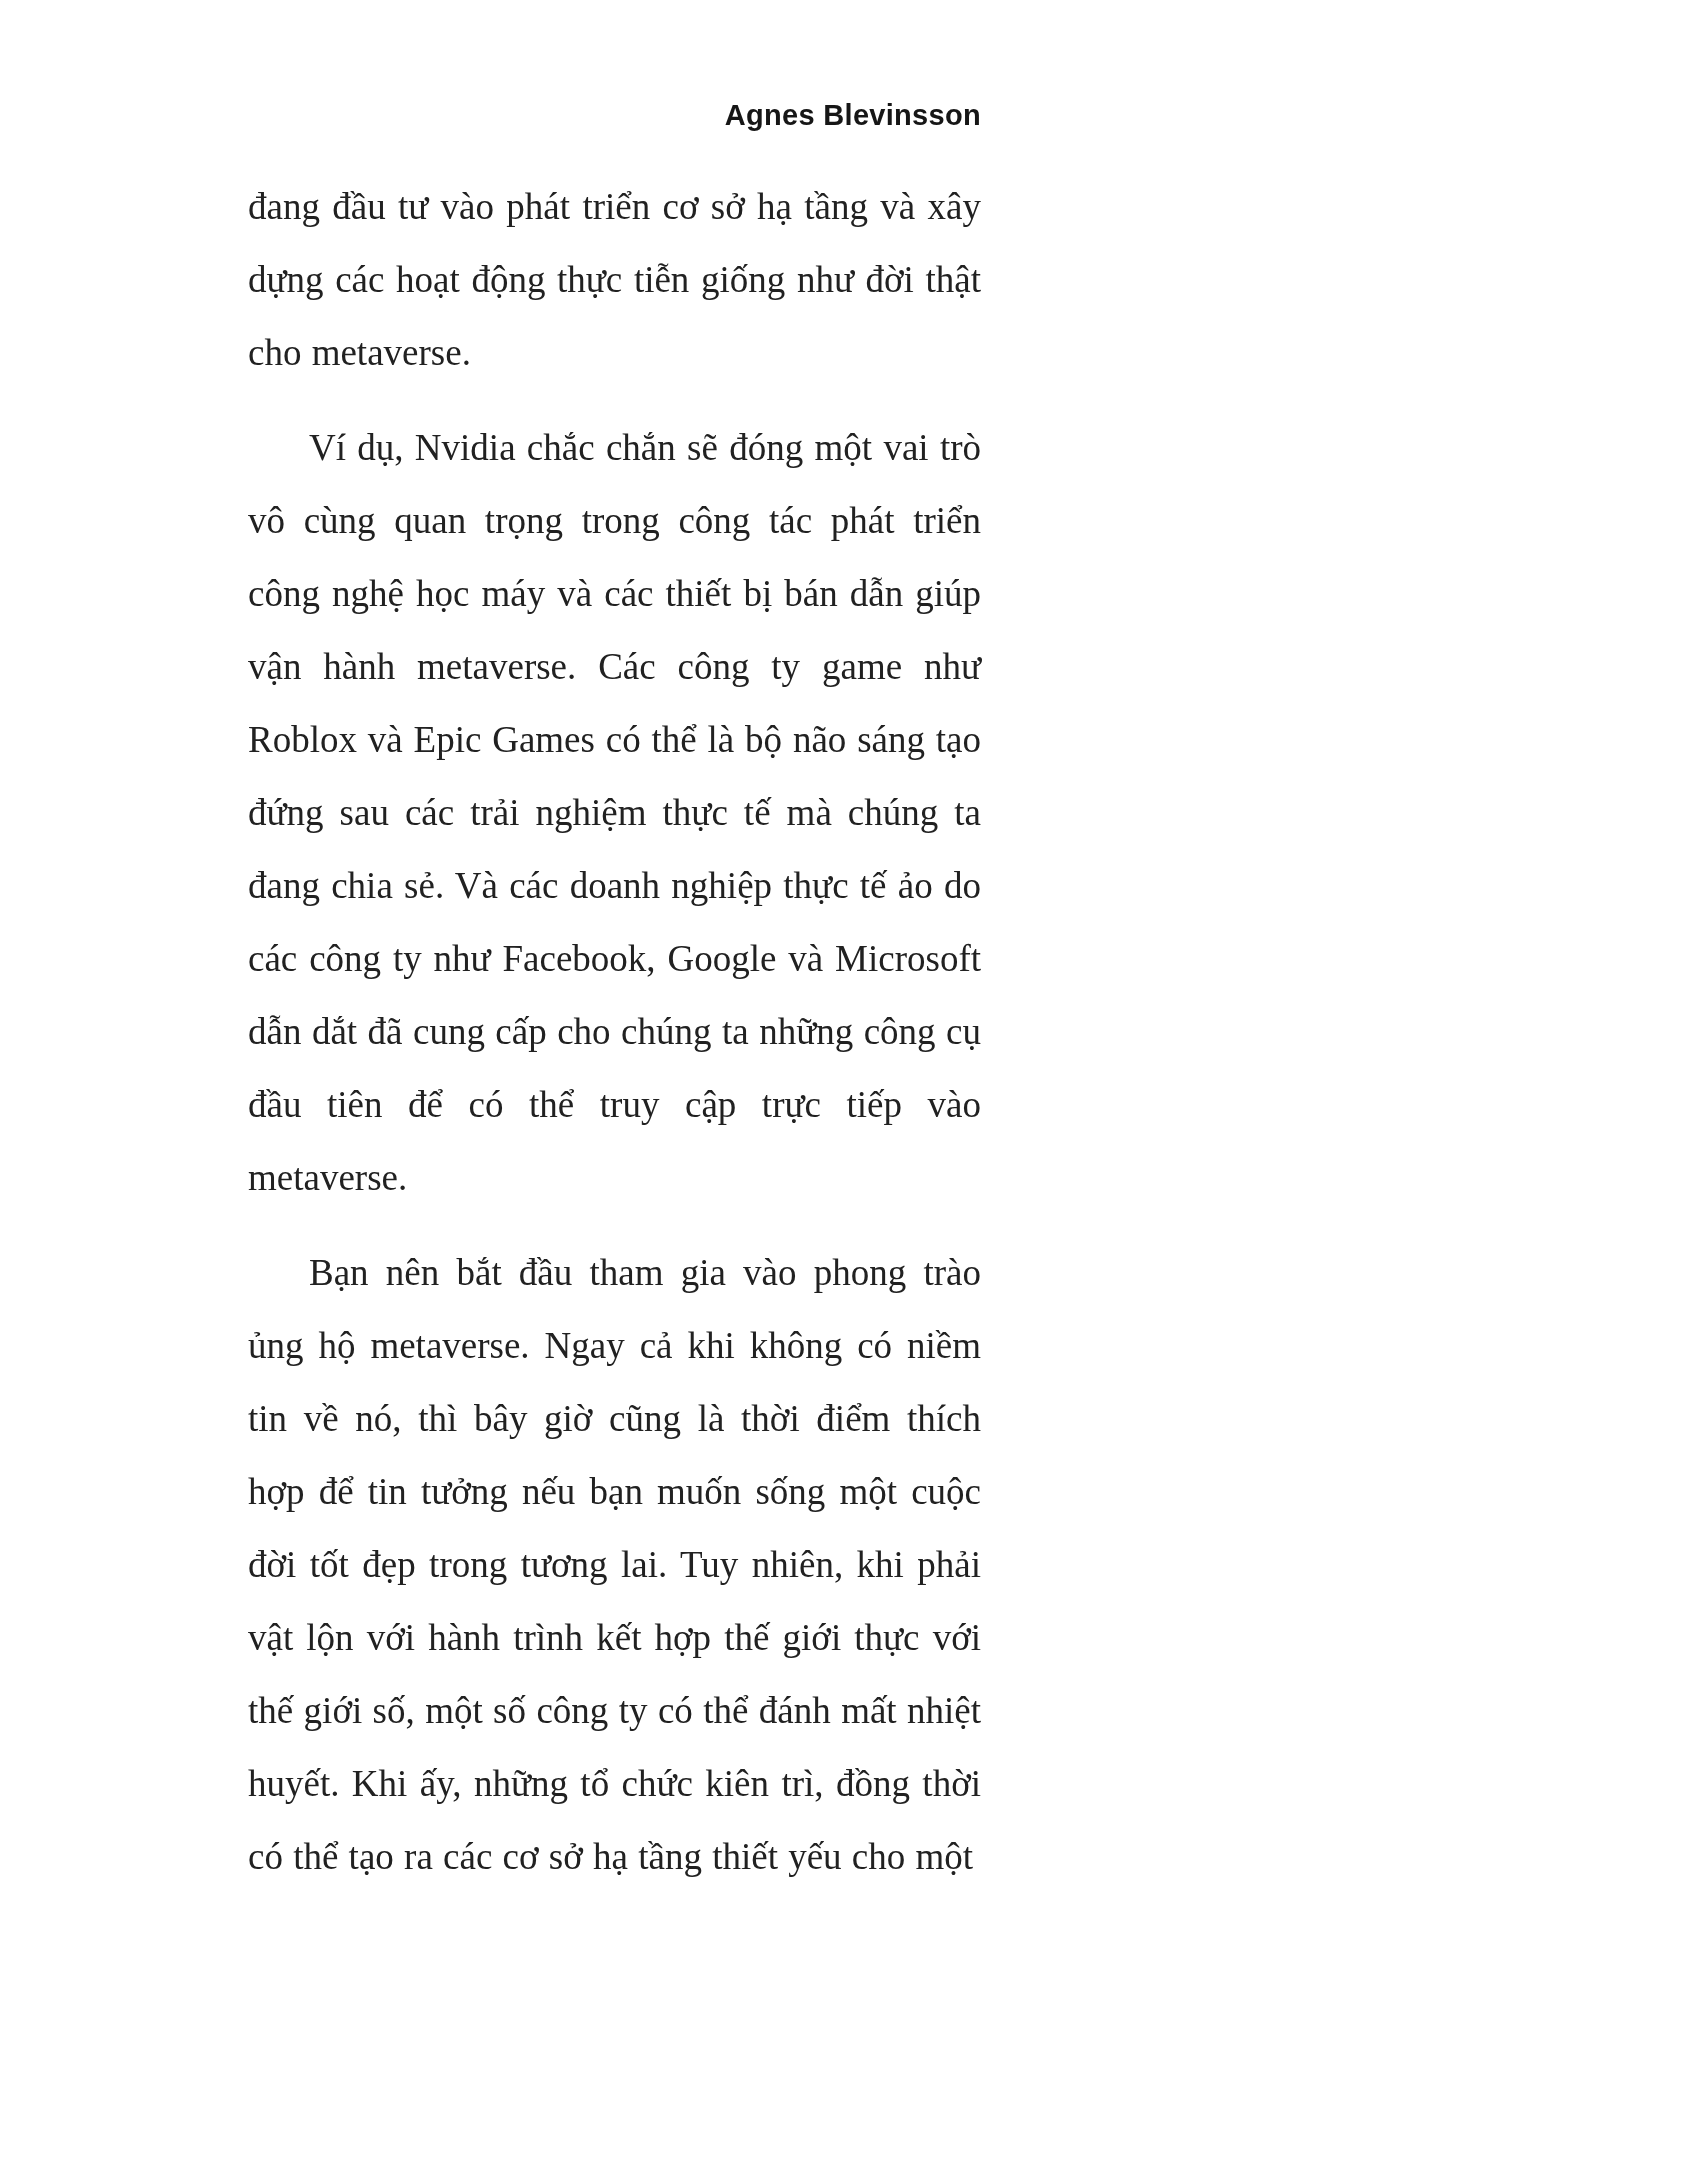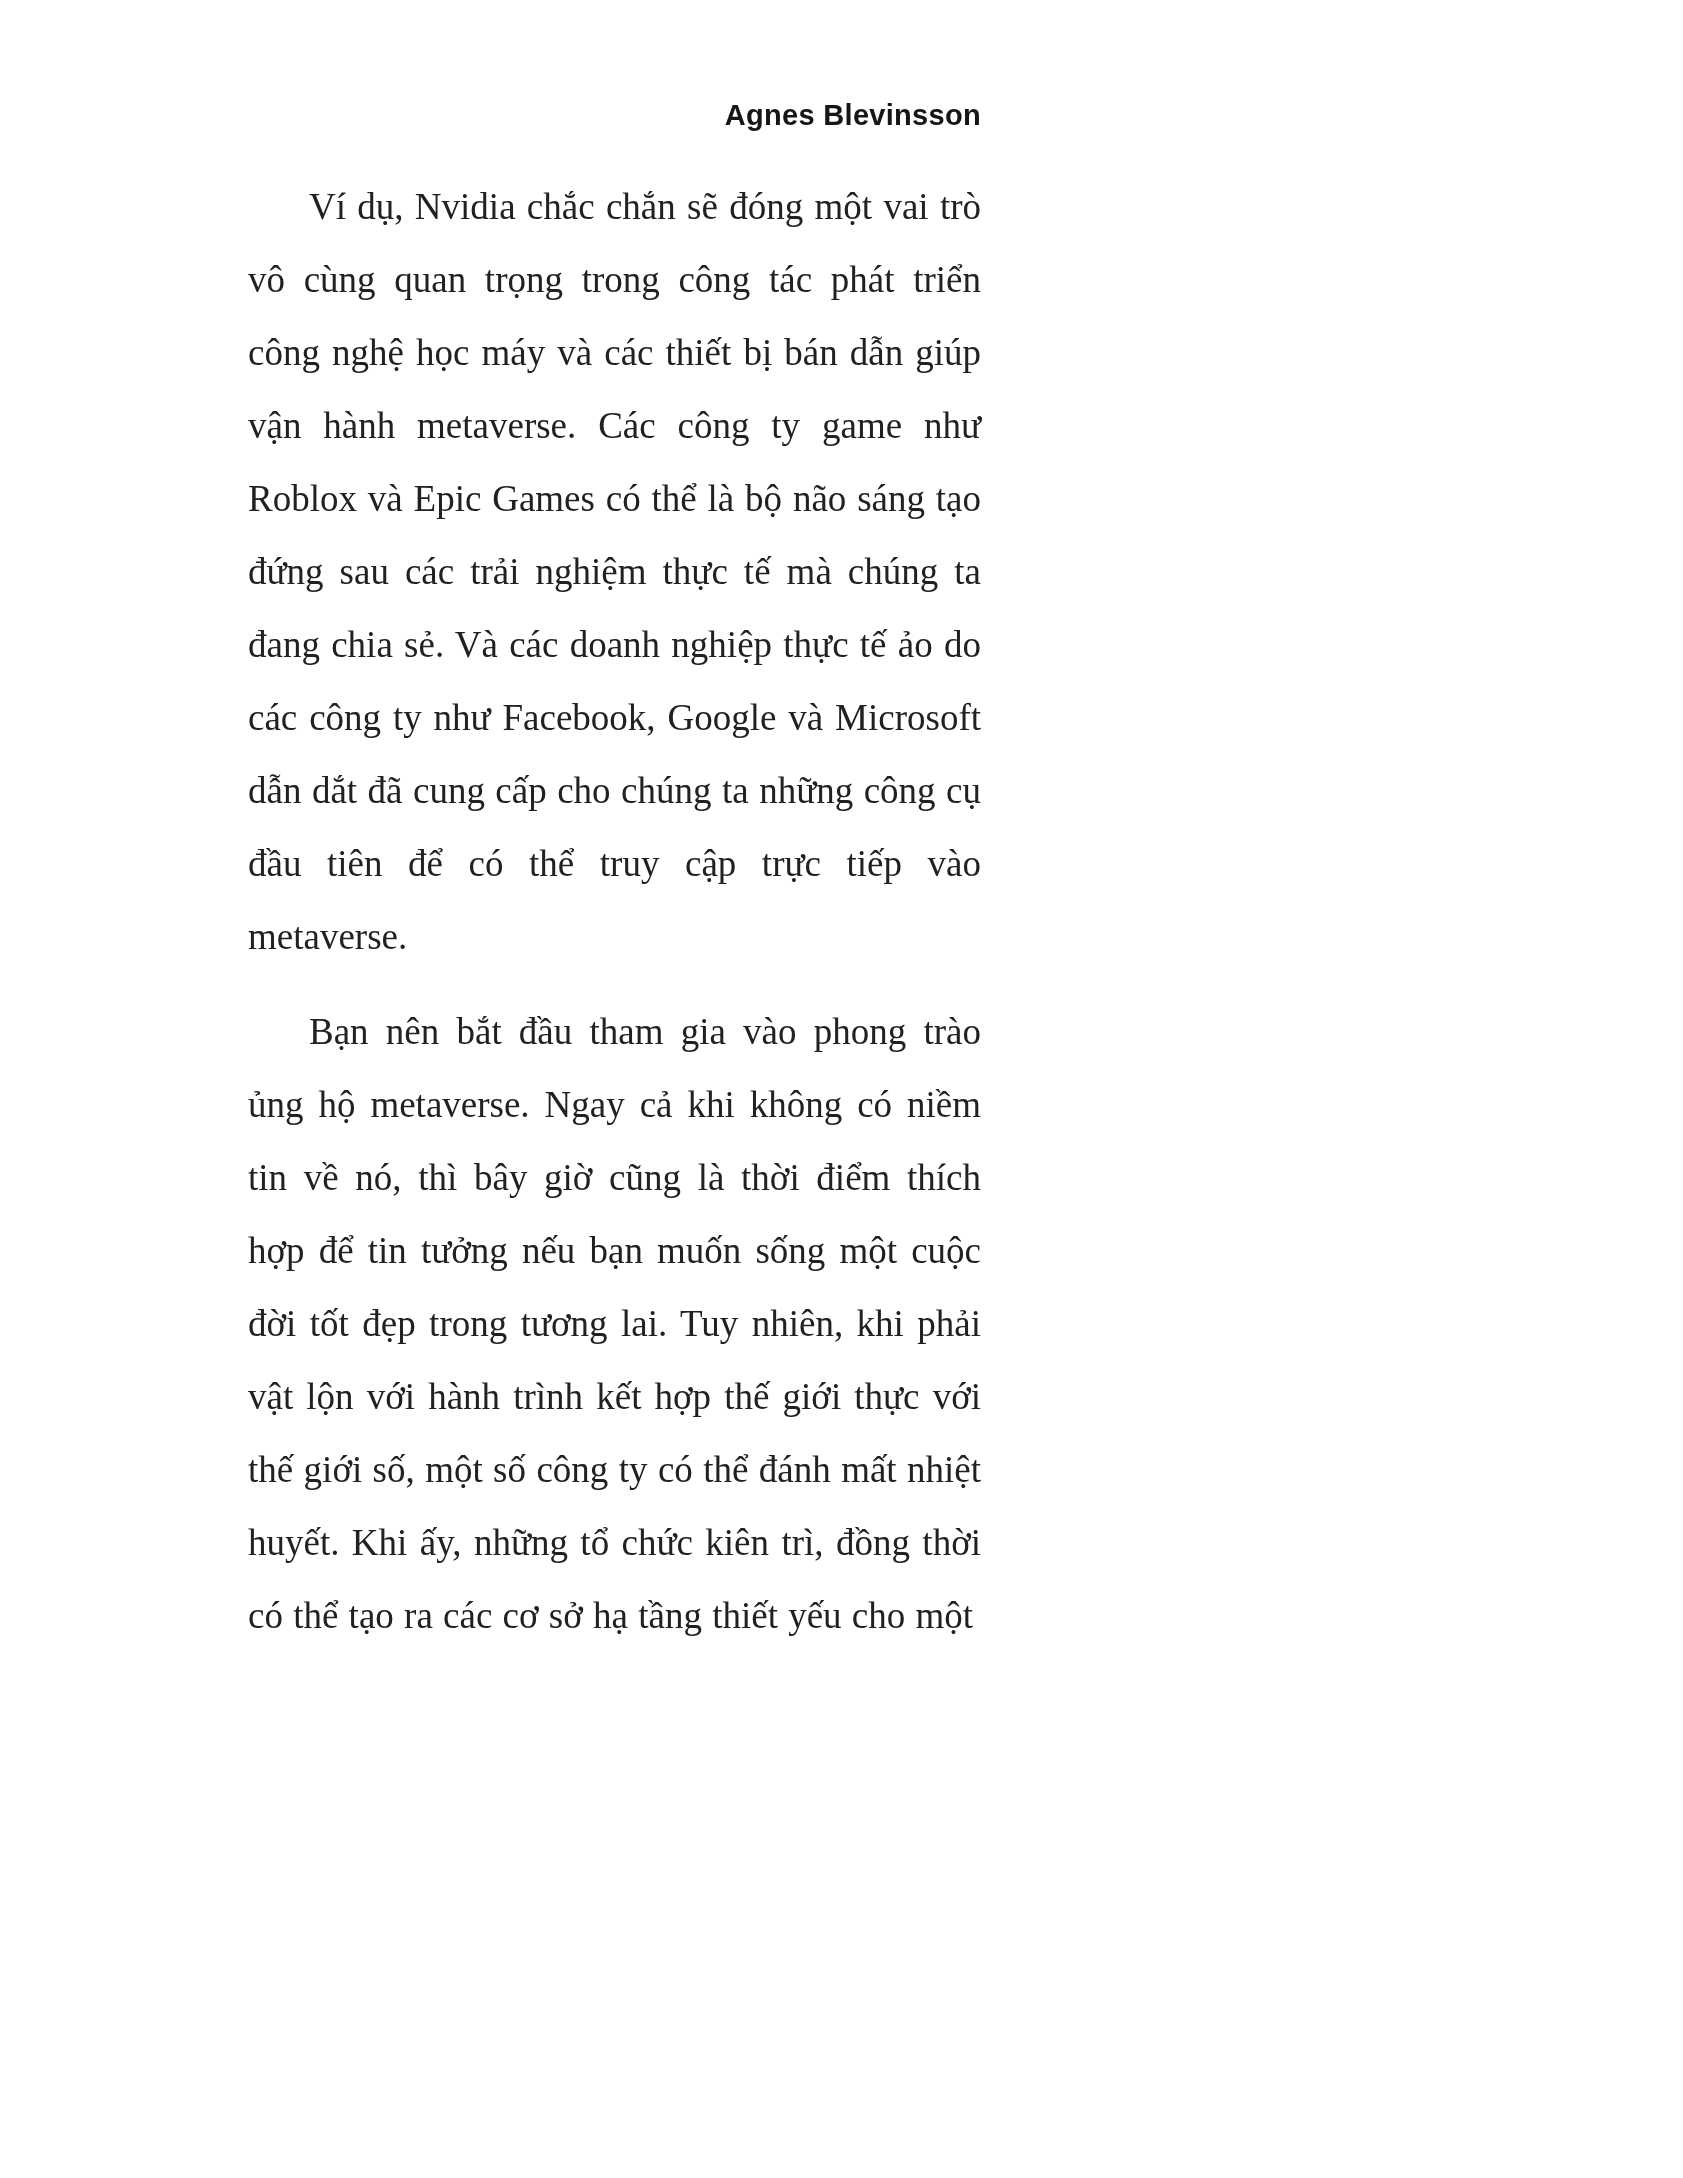--- a/index.html
+++ b/index.html
@@ -63,19 +63,20 @@
     }
   </style>
 </head>
 <body>
 
 <div class="page">
 
   <div class="running-header">Agnes Blevinsson</div>
 
   <div class="body-text">
+    <p class="para">đang đầu tư vào phát triển cơ sở hạ tầng và xây dựng các hoạt động thực tiễn giống như đời thật cho metaverse.</p>
     <p class="para indent">Ví dụ, Nvidia chắc chắn sẽ đóng một vai trò vô cùng quan trọng trong công tác phát triển công nghệ học máy và các thiết bị bán dẫn giúp vận hành metaverse. Các công ty game như Roblox và Epic Games có thể là bộ não sáng tạo đứng sau các trải nghiệm thực tế mà chúng ta đang chia sẻ. Và các doanh nghiệp thực tế ảo do các công ty như Facebook, Google và Microsoft dẫn dắt đã cung cấp cho chúng ta những công cụ đầu tiên để có thể truy cập trực tiếp vào metaverse.</p>
     <p class="para indent">Bạn nên bắt đầu tham gia vào phong trào ủng hộ metaverse. Ngay cả khi không có niềm tin về nó, thì bây giờ cũng là thời điểm thích hợp để tin tưởng nếu bạn muốn sống một cuộc đời tốt đẹp trong tương lai. Tuy nhiên, khi phải vật lộn với hành trình kết hợp thế giới thực với thế giới số, một số công ty có thể đánh mất nhiệt huyết. Khi ấy, những tổ chức kiên trì, đồng thời có thể tạo ra các cơ sở hạ tầng thiết yếu cho một</p>
   </div>
 
 
 </div>
 
 
 </body></html>

